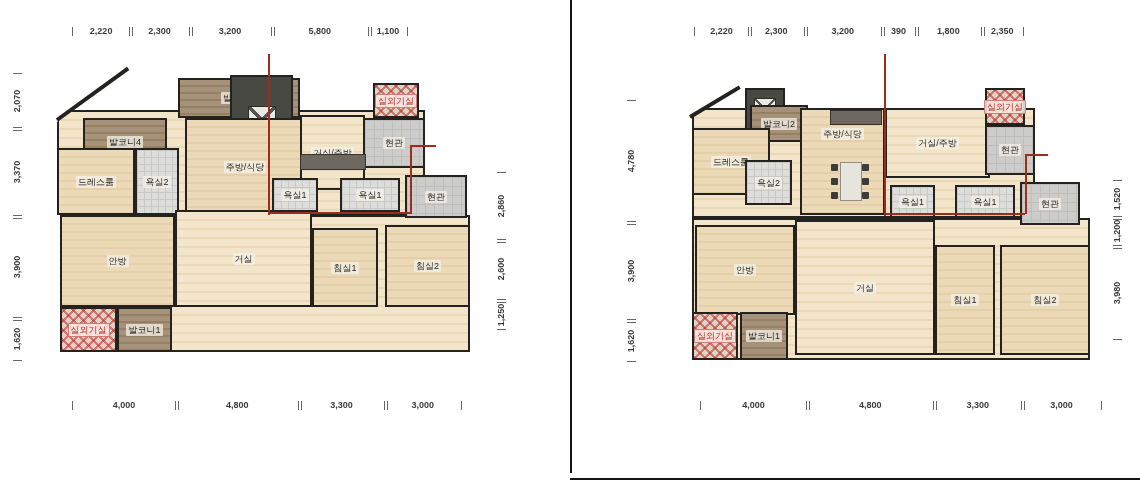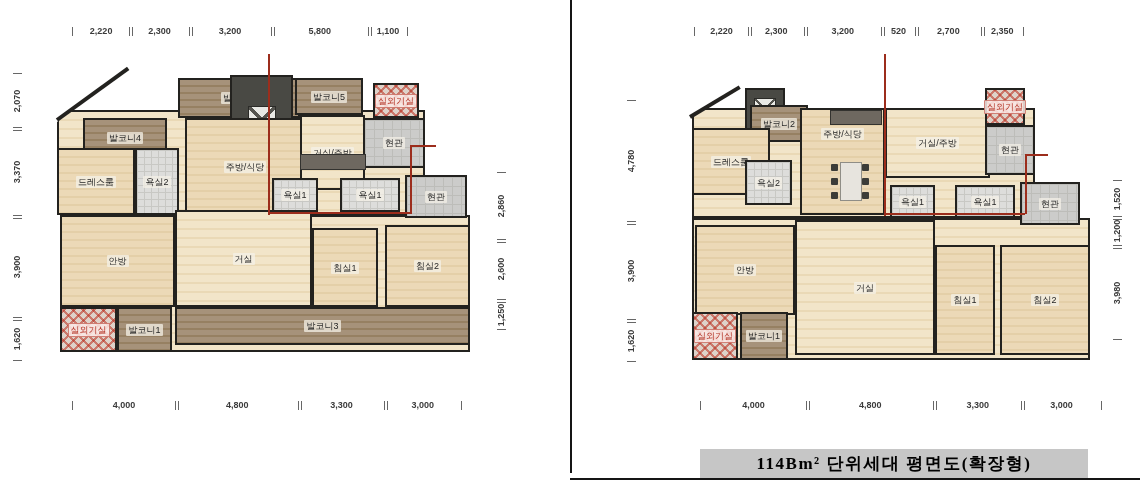--- a/index.html
+++ b/index.html
@@ -57,29 +57,26 @@
 
 <div class="page">
 
   <div class="divider" style="left:570px;top:0;width:2px;height:473px"></div>
   <div class="divider" style="left:570px;top:478px;width:570px;height:2px"></div>
 
   <div class="plan" style="left:57px;top:68px;width:423px;height:294px">
     <div class="base woodl" style="left:0;top:42px;width:368px;height:105px"></div>
     <div class="base woodl" style="left:3px;top:147px;width:410px;height:137px"></div>
 
-    <div class="room balc" style="left:26px;top:50px;width:84px;height:40px">
+    <div class="room balc" style="left:26px;top:50px;width:84px;height:47px">
       <span class="rlabel">발코니4</span>
       </div>
     <div class="room balc" style="left:121px;top:10px;width:122px;height:40px">
       <span class="rlabel">발코니2</span>
       </div>
-    <div class="room balc" style="left:238px;top:10px;width:68px;height:37px">
-      <span class="rlabel">발코니5</span>
-      </div>
     <div class="room hatch" style="left:316px;top:15px;width:46px;height:35px">
       <span class="rlabel red">실외기실</span>
       </div>
     <div class="room core" style="left:173px;top:7px;width:63px;height:90px">
       <div class="xbox"></div>
       </div>
     <div class="room wood" style="left:0;top:80px;width:78px;height:67px">
       <span class="rlabel">드레스룸</span>
       </div>
     <div class="room tile" style="left:78px;top:80px;width:44px;height:67px">
@@ -113,23 +110,20 @@
       <span class="rlabel">침실1</span>
       </div>
     <div class="room wood" style="left:328px;top:157px;width:85px;height:82px">
       <span class="rlabel">침실2</span>
       </div>
     <div class="room hatch" style="left:3px;top:239px;width:57px;height:45px">
       <span class="rlabel red">실외기실</span>
       </div>
     <div class="room balc" style="left:60px;top:239px;width:55px;height:45px">
       <span class="rlabel">발코니1</span>
-      </div>
-    <div class="room balc" style="left:118px;top:239px;width:295px;height:38px">
-      <span class="rlabel">발코니3</span>
       </div>
 
     <div class="counter" style="left:243px;top:86px;width:64px;height:14px"></div>
     <div class="tri" style="left:0;top:0;width:71px;height:54px"></div>
     <div class="diag" style="left:0;top:50px;width:88px;transform:rotate(-36deg)"></div>
 
     <div class="redline" style="left:211px;top:-14px;width:2px;height:161px"></div>
     <div class="redline" style="left:211px;top:144px;width:144px;height:2px"></div>
     <div class="redline" style="left:353px;top:78px;width:2px;height:68px"></div>
     <div class="redline" style="left:353px;top:77px;width:26px;height:2px"></div>
@@ -270,23 +264,23 @@
   </div>
 
   <div class="dimrow" style="left:694px;top:24px;width:330px;height:14px">
     <span class="tkv"></span>
     <div class="seg" style="flex-grow:2220">2,220</div>
     <span class="tkv d"></span>
     <div class="seg" style="flex-grow:2300">2,300</div>
     <span class="tkv d"></span>
     <div class="seg" style="flex-grow:3200">3,200</div>
     <span class="tkv d"></span>
-    <div class="seg" style="flex-grow:1400">520</div>
-    <span class="tkv d"></span>
-    <div class="seg" style="flex-grow:2700">2,700</div>
+    <div class="seg" style="flex-grow:1400">390</div>
+    <span class="tkv d"></span>
+    <div class="seg" style="flex-grow:2700">1,800</div>
     <span class="tkv d"></span>
     <div class="seg" style="flex-grow:1740">2,350</div>
     <span class="tkv"></span>
   </div>
   <div class="dimrow" style="left:700px;top:398px;width:402px;height:14px">
     <span class="tkv"></span>
     <div class="seg" style="flex-grow:4000">4,000</div>
     <span class="tkv d"></span>
     <div class="seg" style="flex-grow:4800">4,800</div>
     <span class="tkv d"></span>
@@ -319,17 +313,14 @@
     <div class="seg" style="flex-grow:1200">
         <span>1,200</span>
       </div>
     <span class="tkh d"></span>
     <div class="seg" style="flex-grow:3980">
         <span>3,980</span>
       </div>
     <span class="tkh"></span>
   </div>
 
-  <div class="caption" style="left:700px;top:449px;width:388px;height:29px">
-    <span>114Bm² 단위세대 평면도(확장형)</span>
-  </div>
 
 </div>
 
 </body></html>

